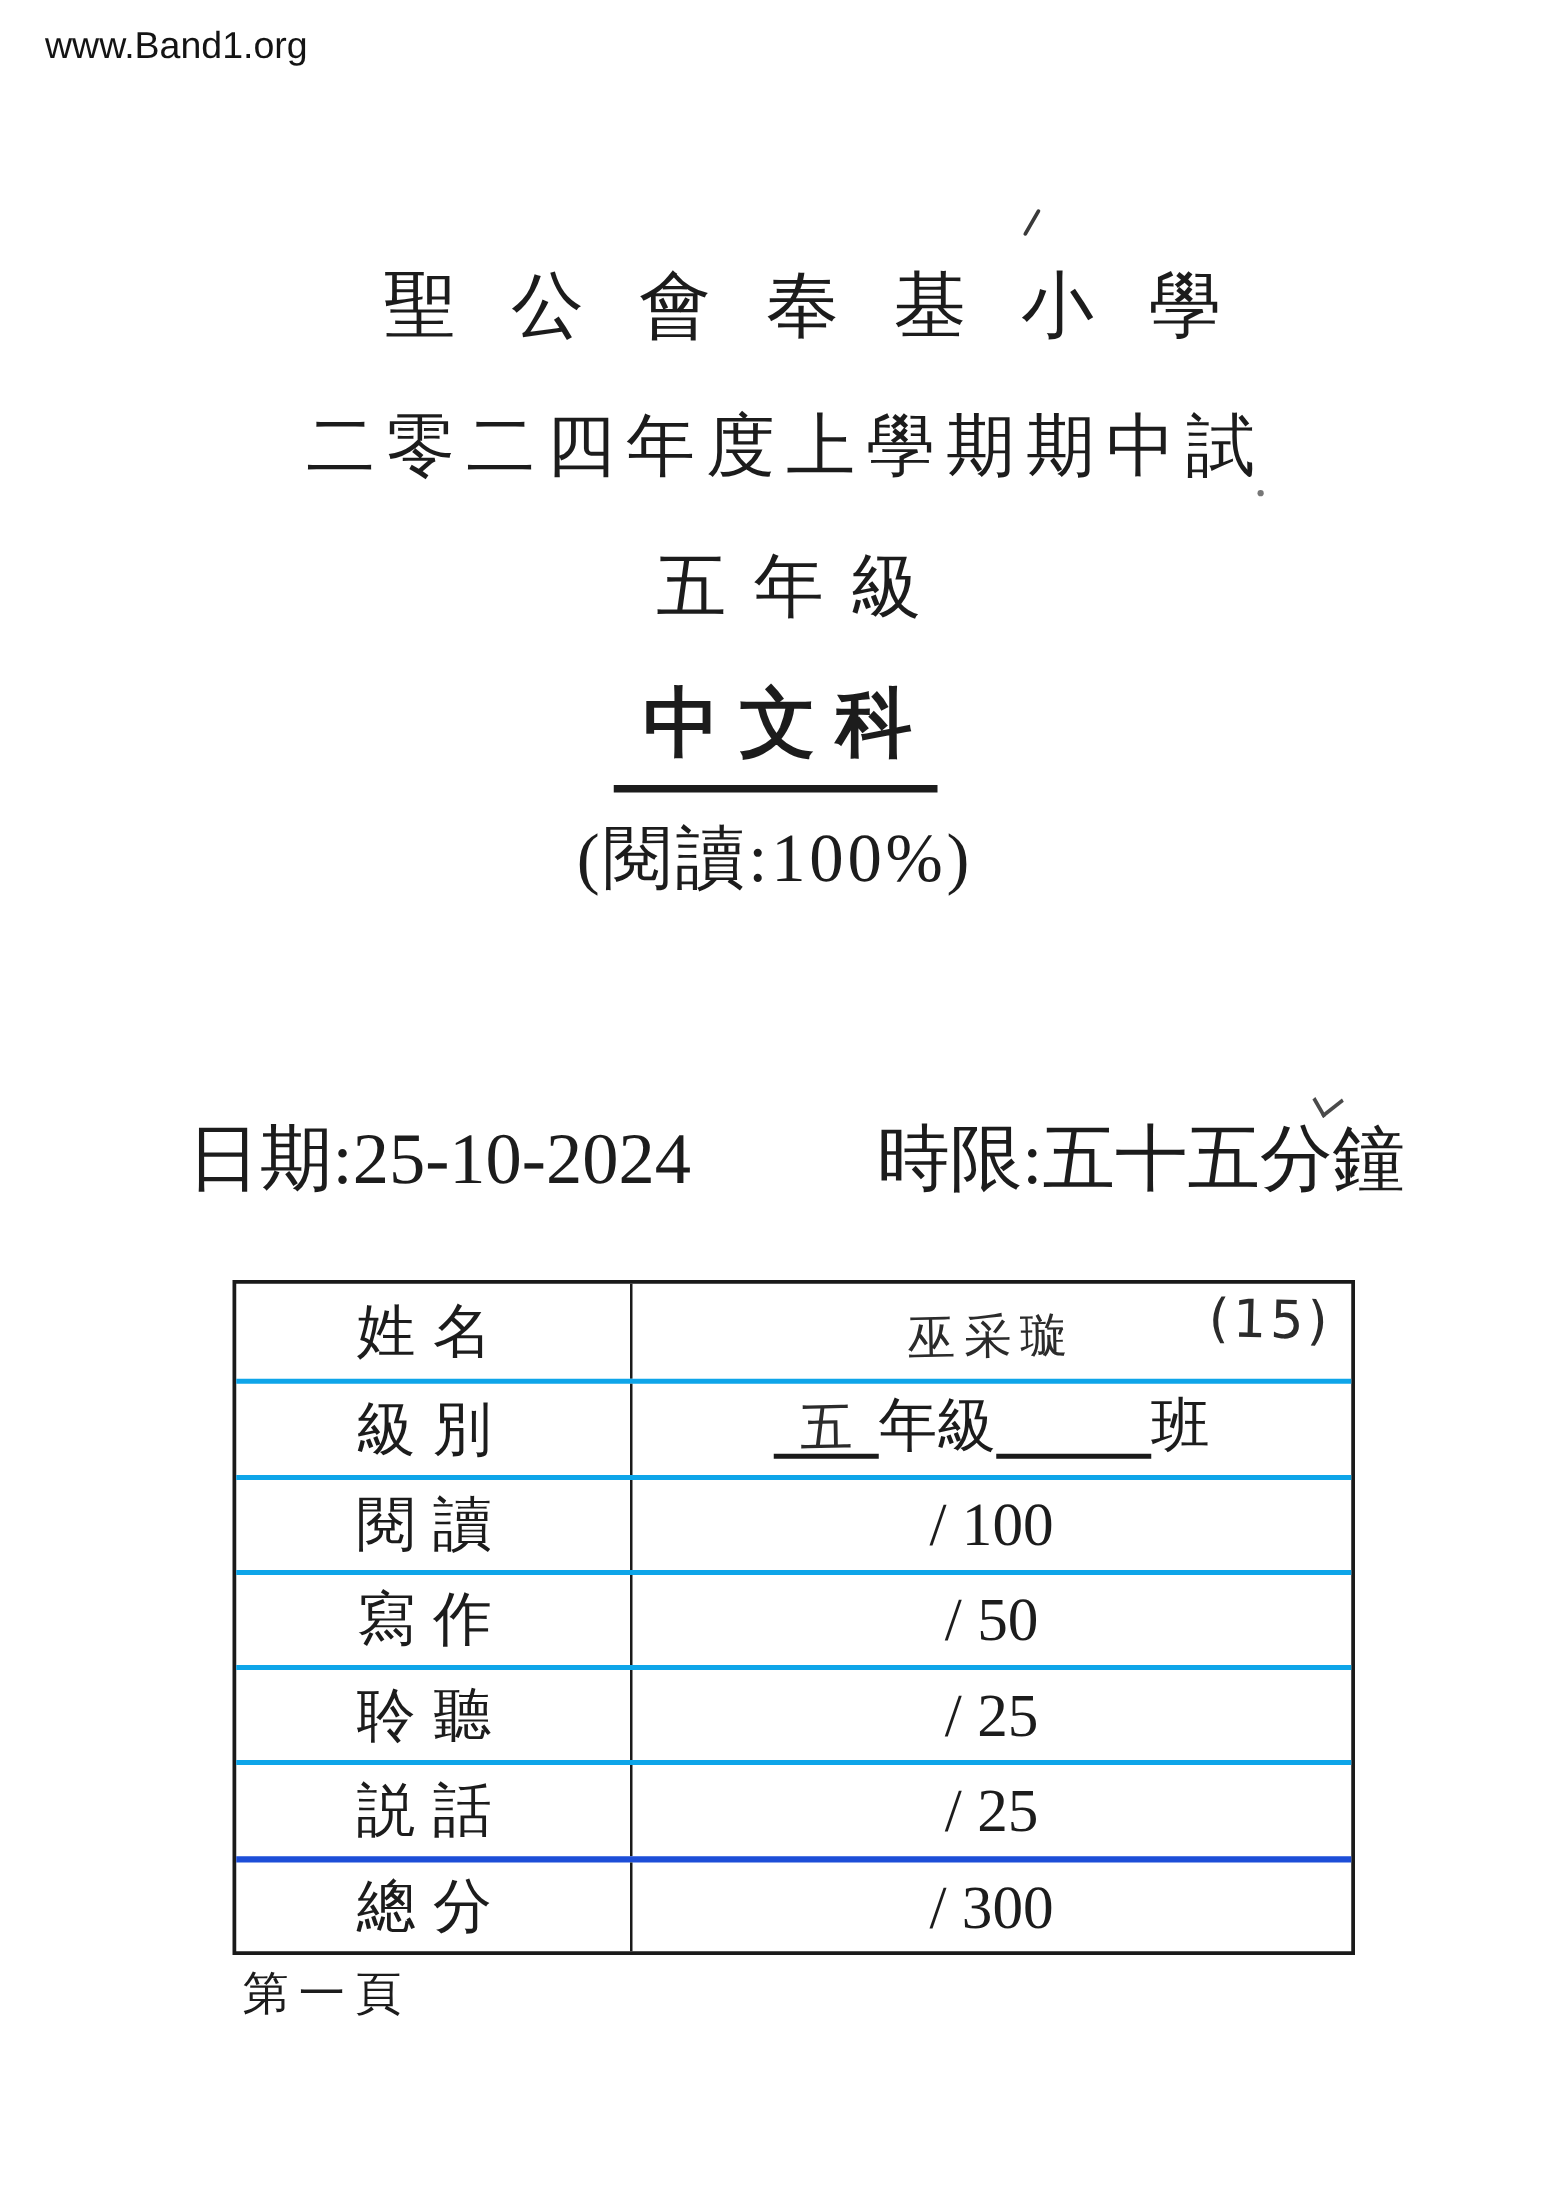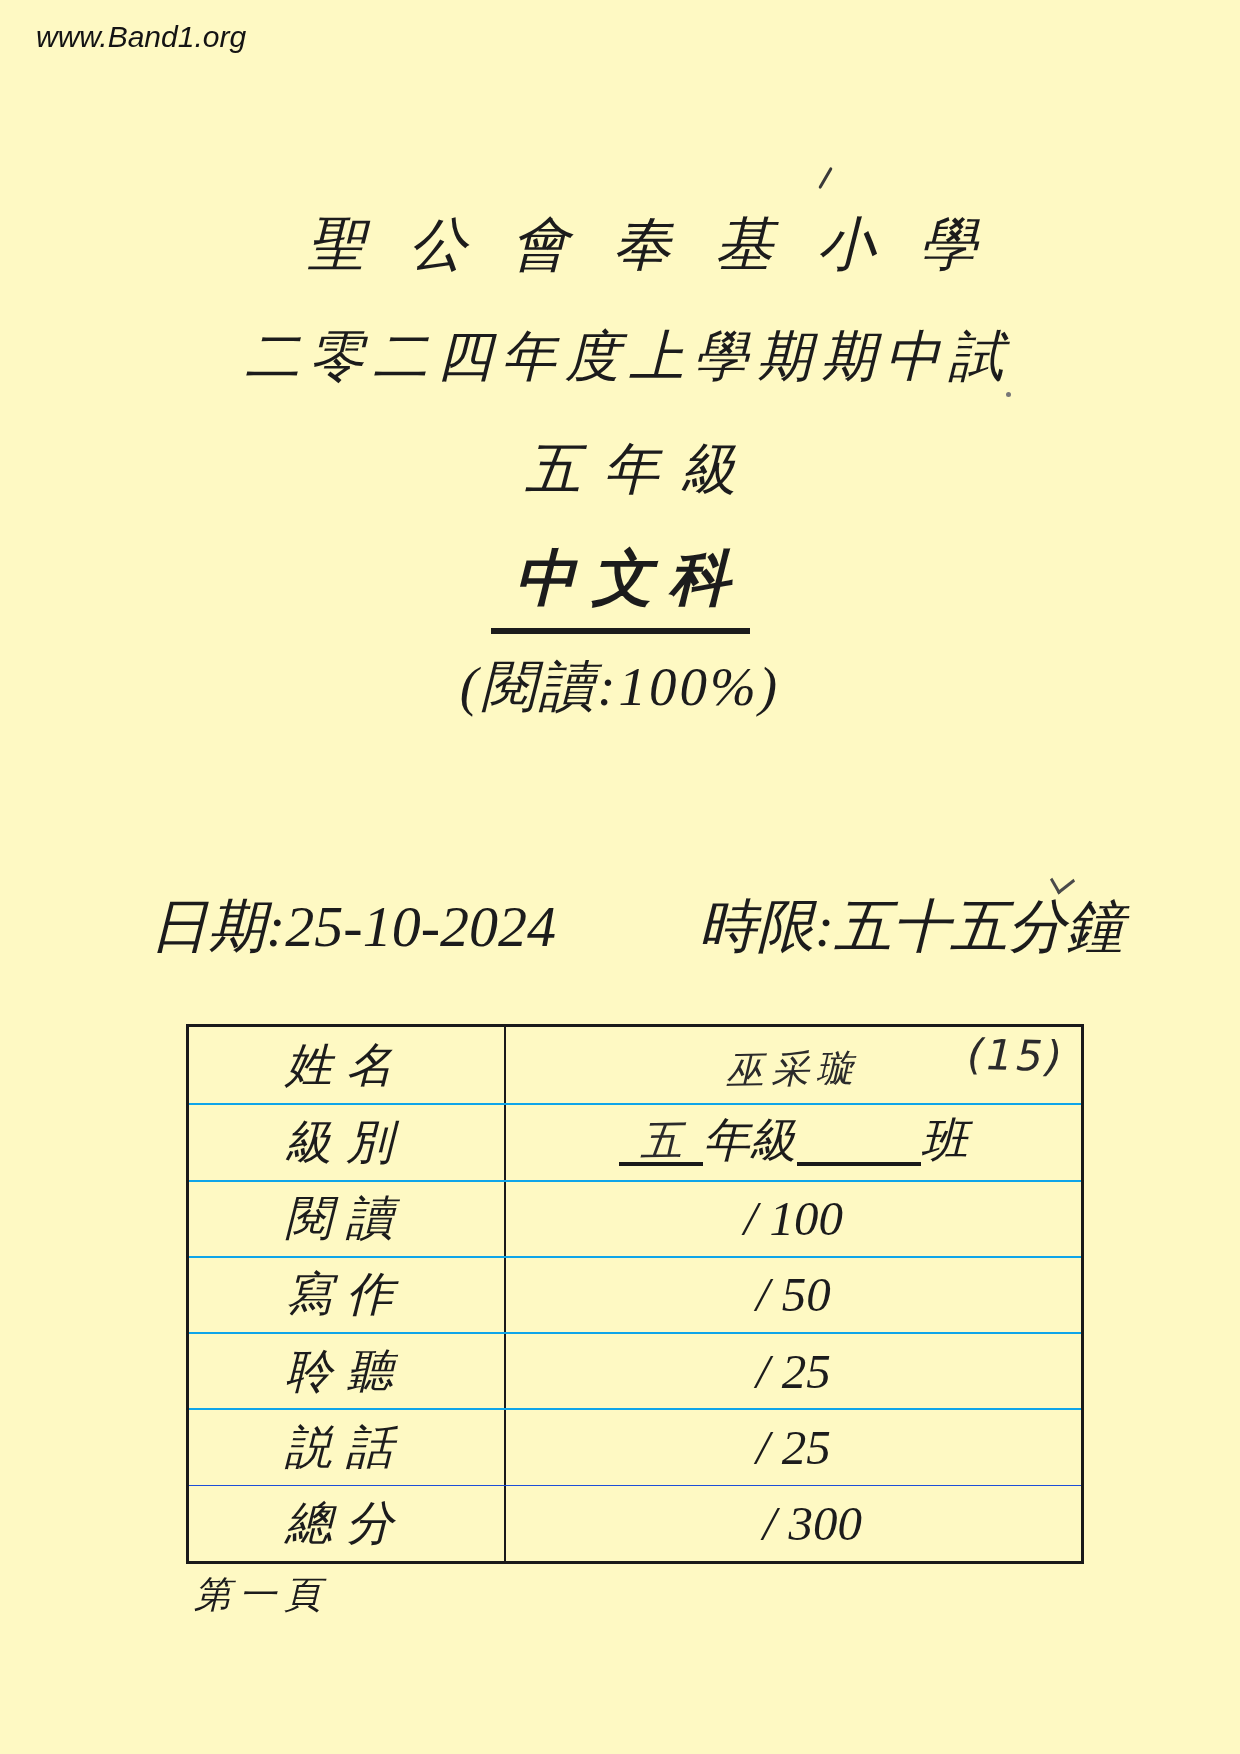--- a/index.html
+++ b/index.html
@@ -1,25 +1,24 @@
 <!DOCTYPE html>
 <html><head>
 <meta charset="utf-8">
 <style>
   html, body { margin: 0; padding: 0; background: #e8e8e8; }
   .page {
     position: relative;
     width: 1240px;
     height: 1754px;
     margin: 0 auto;
-    background: #fef9c3;
+    background: #ffffff;
     color: #1c1c1c;
     font-family: "Liberation Serif", serif;
     overflow: hidden;
-    font-style: italic;
   }
 
   .watermark {
     position: absolute;
     left: 36px;
     top: 20px;
     font-family: "Liberation Sans", sans-serif;
     font-size: 30px;
     color: #141414;
   }
@@ -64,25 +63,25 @@
     width: 898px;
     height: 540px;
     border: 3px solid #1a1a1a;
     display: grid;
     grid-template-rows: repeat(7, 1fr);
     box-sizing: border-box;
   }
   .t-row {
     display: grid;
     grid-template-columns: 35.5% 64.5%;
-    border-top: 2px solid #0ea5e9;
+    border-top: 4px solid #0ea5e9;
     min-height: 0;
   }
   .t-row.first { border-top: none; }
-  .t-row.thick { border-top: 1px solid #1d4ed8; gap: 19px; }
+  .t-row.thick { border-top: 5px solid #1d4ed8; }
   .cell-label {
     display: flex;
     align-items: center;
     justify-content: center;
     border-right: 2px solid #1a1a1a;
     font-size: 47px;
     letter-spacing: 14px;
     padding-left: 0;
   }
   .cell-value {

